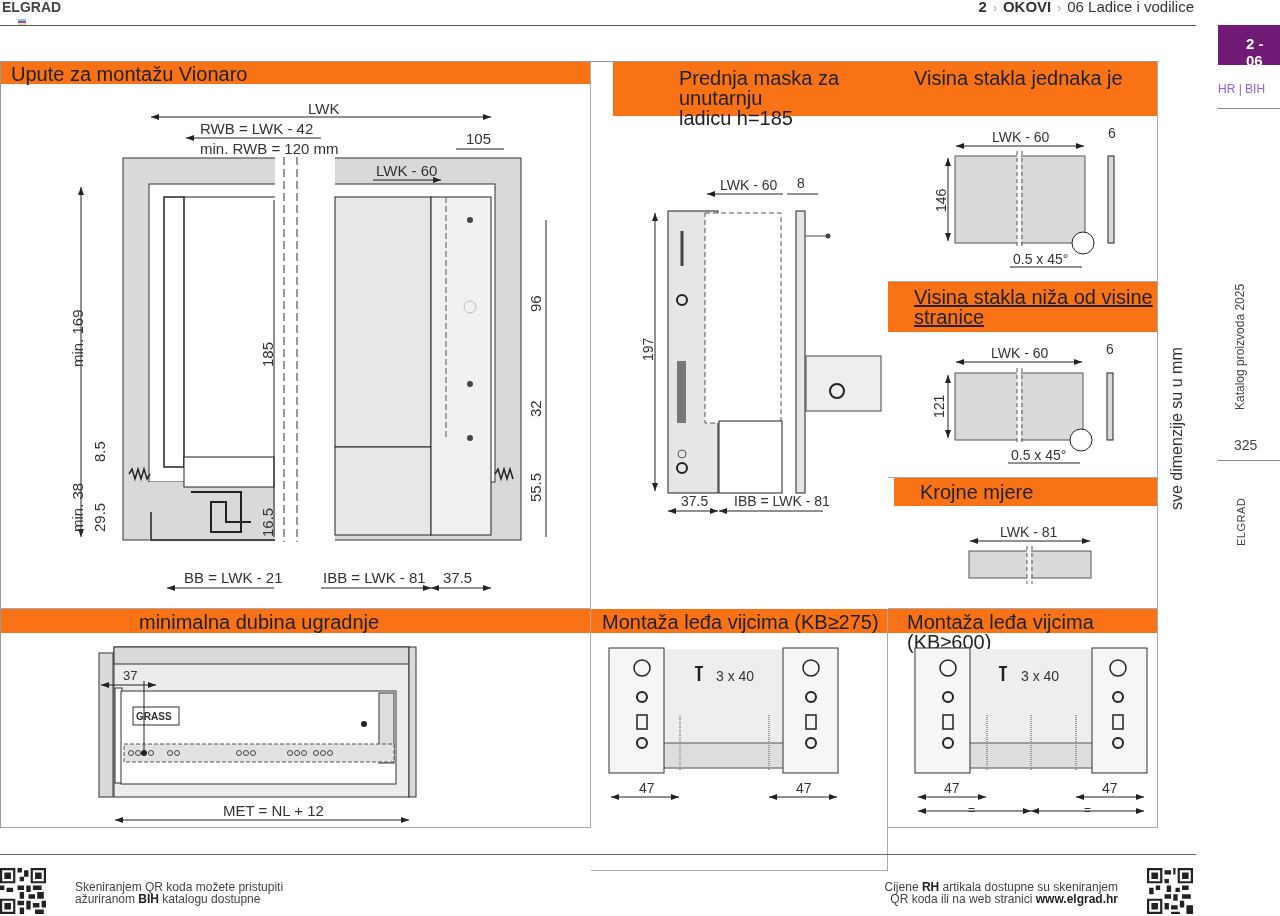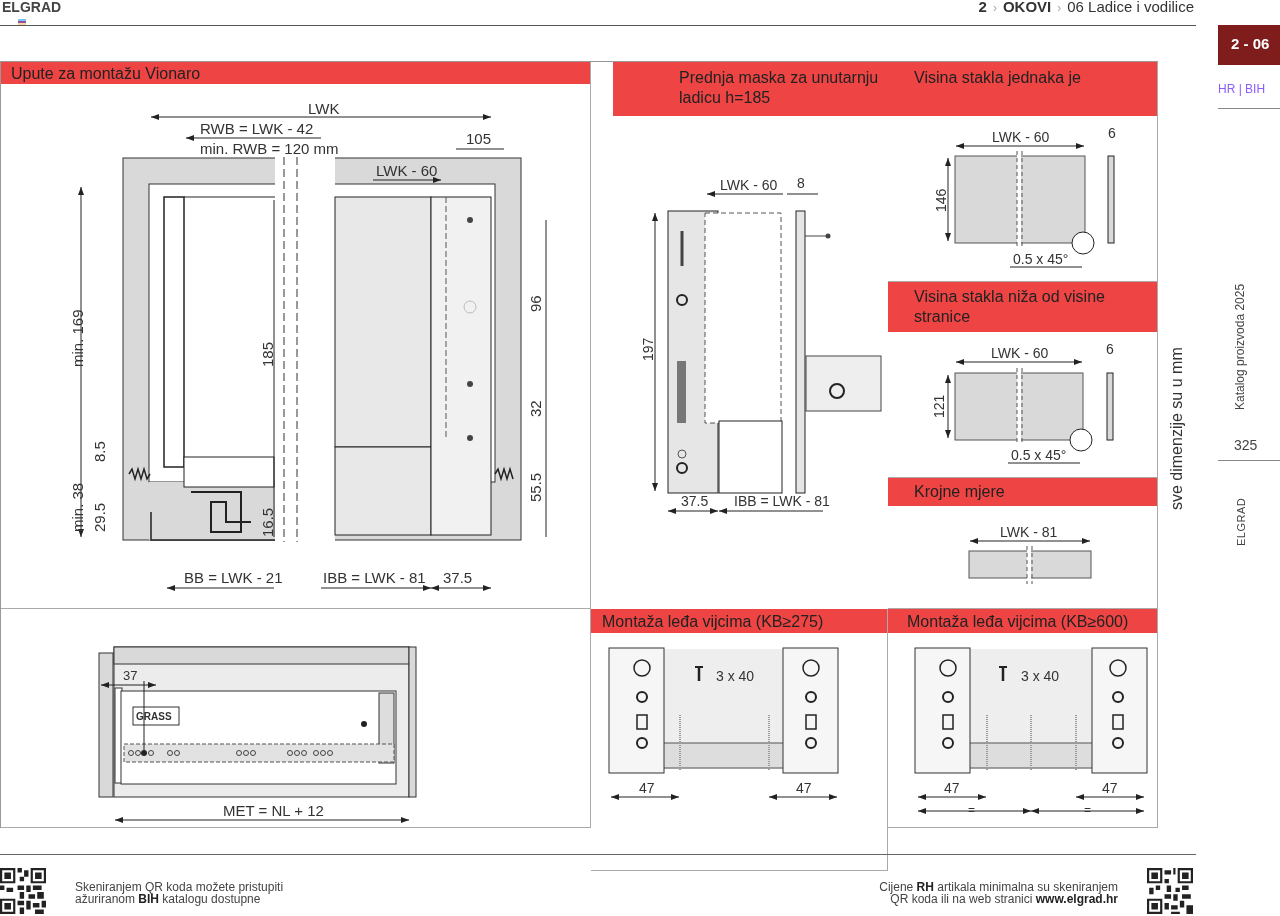--- a/index.html
+++ b/index.html
@@ -7,33 +7,33 @@
   body { font-family: "Liberation Sans", sans-serif; color: #333; position: relative; }
 
   .header { position: absolute; left: 0; top: 0; width: 1196px; height: 26px; border-bottom: 1.5px solid #555; }
   .brand { position: absolute; left: 2px; top: -1px; font-weight: bold; font-size: 14px; color: #444; }
   .flag { position: absolute; left: 18px; top: 19px; width: 8px; height: 7px; }
   .flag div { height: 2px; }
   .breadcrumb { position: absolute; right: 2px; top: -2px; font-size: 15px; color: #333; white-space: nowrap; }
   .breadcrumb .bold { font-weight: bold; }
   .breadcrumb .sep { color: #aaa; margin: 0 6px; font-size: 12px; }
 
-  .side-tab { position: absolute; left: 1218px; top: 25px; width: 62px; height: 40px; background: #7f1d1d; color: #fff; font-weight: bold; font-size: 15px; padding: 10px 0 0 13px; }
+  .side-tab { position: absolute; left: 1218px; top: 25px; width: 62px; height: 40px; background: #701a75; color: #fff; font-weight: bold; font-size: 15px; padding: 10px 0 0 28px; }
   .side-lang { position: absolute; left: 1218px; top: 82px; font-size: 12px; color: #8b5cf6; }
   .side-rule1 { position: absolute; left: 1218px; top: 108px; width: 62px; border-top: 1px solid #888; }
   .side-rule2 { position: absolute; left: 1218px; top: 460px; width: 62px; border-top: 1px solid #888; }
   .vtext { position: absolute; transform: rotate(-90deg); transform-origin: left top; white-space: nowrap; }
   .side-catalog { left: 1233px; top: 410px; font-size: 12px; color: #444; }
   .side-page { position: absolute; left: 1234px; top: 437px; font-size: 14px; color: #444; }
   .side-elgrad { left: 1235px; top: 546px; font-size: 11px; color: #444; letter-spacing: 0.5px; }
   .side-dims { left: 1168px; top: 510px; font-size: 16px; color: #333; }
 
   .grid { position: absolute; left: 0; top: 61px; width: 1158px; height: 767px; border: 1px solid #999; }
   .cell { position: absolute; border-right: 1px solid #aaa; border-bottom: 1px solid #aaa; background: #fff; overflow: hidden; }
-  .cell-title { background: #ef4444; font-size: 16px; color: #222; padding: 2px 10px; line-height: 20px; }
+  .cell-title { background: #f97316; font-size: 20px; color: #222; padding: 2px 10px; line-height: 20px; }
   .drawing { position: absolute; }
 
   .footer-rule { position: absolute; left: 0; top: 854px; width: 1196px; border-top: 1px solid #666; }
   .qr { position: absolute; width: 46px; height: 46px; }
   .footer-left { position: absolute; left: 75px; top: 881px; font-size: 12px; line-height: 12px; color: #444; }
   .footer-right { position: absolute; right: 162px; top: 881px; font-size: 12px; line-height: 12px; color: #444; text-align: right; }
   .footer-left b, .footer-right b { color: #222; }
 
   svg text { font-family: "Liberation Sans", sans-serif; fill: #333; }
 </style>
@@ -179,21 +179,21 @@
       <text x="104" y="26" font-size="14">LWK - 60</text>
       <text x="220" y="22" font-size="14">6</text>
       <line x1="60" y1="42" x2="60" y2="125" stroke="#222" marker-start="url(#al)" marker-end="url(#ar)"></line>
       <text x="58" y="96" font-size="14" transform="rotate(-90 58 96)">146</text>
       <text x="125" y="148" font-size="14">0.5 x 45°</text>
       <line x1="122" y1="151" x2="194" y2="151" stroke="#222"></line>
     </svg>
   </div>
 
   <div class="cell" style="left:887px;top:220px;width:270px;height:196px;">
-    <div class="cell-title" style="height:50px;padding:5px 0 0 26px;">
+    <div class="cell-title" style="height:50px;padding:5px 0 0 26px;text-decoration:underline;">
       <div>Visina stakla niža od visine</div>
       <div>stranice</div>
     </div>
     <svg class="drawing" style="left:0;top:50px" width="270" height="146">
       <rect x="67" y="41" width="128" height="67" fill="#d9d9d9" stroke="#555"></rect>
       <line x1="131" y1="36" x2="131" y2="112" stroke="#fff" stroke-width="4"></line>
       <line x1="129" y1="36" x2="129" y2="112" stroke="#555" stroke-dasharray="4,3"></line>
       <line x1="134" y1="36" x2="134" y2="112" stroke="#555" stroke-dasharray="4,3"></line>
       <rect x="219" y="41" width="6" height="67" fill="#d9d9d9" stroke="#222"></rect>
       <circle cx="193" cy="108" r="11" fill="#fff" stroke="#222"></circle>
@@ -201,32 +201,33 @@
       <text x="103" y="26" font-size="14">LWK - 60</text>
       <text x="218" y="22" font-size="14">6</text>
       <line x1="60" y1="43" x2="60" y2="106" stroke="#222" marker-start="url(#al)" marker-end="url(#ar)"></line>
       <text x="56" y="86" font-size="14" transform="rotate(-90 56 86)">121</text>
       <text x="123" y="128" font-size="14">0.5 x 45°</text>
       <line x1="120" y1="131" x2="192" y2="131" stroke="#222"></line>
     </svg>
   </div>
 
   <div class="cell" style="left:887px;top:416px;width:270px;height:131px;">
-    <div class="cell-title" style="height:28px;padding:4px 0 0 26px;">Krojne mjere</div>
+    <div class="cell-title" style="height:28px;padding:4px 0 0 26px;margin-left:6px;">Krojne mjere</div>
     <svg class="drawing" style="left:0;top:28px" width="270" height="103">
       <rect x="81" y="45" width="122" height="27" fill="#d9d9d9" stroke="#555"></rect>
       <line x1="141" y1="40" x2="141" y2="78" stroke="#fff" stroke-width="4"></line>
       <line x1="139" y1="40" x2="139" y2="78" stroke="#555" stroke-dasharray="4,3"></line>
       <line x1="144" y1="40" x2="144" y2="78" stroke="#555" stroke-dasharray="4,3"></line>
       <line x1="82" y1="35" x2="202" y2="35" stroke="#222" marker-start="url(#al)" marker-end="url(#ar)"></line>
       <text x="112" y="31" font-size="14">LWK - 81</text>
     </svg>
   </div>
 
   <div class="cell" style="left:0;top:547px;width:590px;height:219px;">
+    <div class="cell-title" style="height:24px;padding:3px 0 0 138px;">minimalna dubina ugradnje</div>
     <svg class="drawing" style="left:0;top:24px" width="590" height="195">
       <rect x="98" y="20" width="14" height="144" fill="#d9d9d9" stroke="#333"></rect>
       <rect x="113" y="14" width="295" height="150" fill="#ececec" stroke="#333"></rect>
       <rect x="113" y="14" width="295" height="17" fill="#d9d9d9" stroke="#333"></rect>
       <rect x="408" y="14" width="7" height="150" fill="#d9d9d9" stroke="#333"></rect>
       <rect x="114" y="55" width="7" height="95" fill="#fff" stroke="#333"></rect>
       <rect x="120" y="58" width="275" height="93" fill="#fff" stroke="#333"></rect>
       <rect x="378" y="60" width="15" height="70" fill="#ddd" stroke="#333"></rect>
       <rect x="132" y="74" width="46" height="18" fill="#fff" stroke="#333"></rect>
       <text x="135" y="87" font-size="10" font-weight="bold">GRASS</text>
@@ -320,19 +321,19 @@
 <div class="footer-rule"></div>
 <svg class="qr" style="left:0;top:868px" viewBox="0 0 21 21">
   <rect width="21" height="21" fill="#fff"></rect>
   <path d="M0 0h7v7h-7zM1 1v5h5v-5zM2 2h3v3h-3zM14 0h7v7h-7zM15 1v5h5v-5zM16 2h3v3h-3zM0 14h7v7h-7zM1 15v5h5v-5zM2 16h3v3h-3zM8 0h2v2h-2zM11 1h2v3h-2zM9 4h2v2h-2zM8 8h3v2h-3zM12 8h2v3h-2zM15 8h4v2h-4zM0 8h2v2h-2zM3 9h3v2h-3zM9 11h2v3h-2zM13 12h3v2h-3zM17 11h3v3h-3zM8 15h3v2h-3zM12 15h2v4h-2zM15 16h3v2h-3zM19 15h2v3h-2zM9 18h2v3h-2zM16 19h4v2h-4z" fill="#222"></path>
 </svg>
 <div class="footer-left">
   <div>Skeniranjem QR koda možete pristupiti</div>
   <div><span>ažuriranom </span><b>BIH</b><span> katalogu dostupne</span></div>
 </div>
 <div class="footer-right">
-  <div><span>Cijene </span><b>RH</b><span> artikala minimalna su skeniranjem</span></div>
+  <div><span>Cijene </span><b>RH</b><span> artikala dostupne su skeniranjem</span></div>
   <div><span>QR koda ili na web stranici </span><b>www.elgrad.hr</b></div>
 </div>
 <svg class="qr" style="left:1147px;top:868px" viewBox="0 0 21 21">
   <rect width="21" height="21" fill="#fff"></rect>
   <path d="M0 0h7v7h-7zM1 1v5h5v-5zM2 2h3v3h-3zM14 0h7v7h-7zM15 1v5h5v-5zM16 2h3v3h-3zM0 14h7v7h-7zM1 15v5h5v-5zM2 16h3v3h-3zM8 1h3v2h-3zM12 0h1v3h-1zM8 5h2v2h-2zM9 8h2v3h-2zM13 9h2v2h-2zM16 8h3v2h-3zM1 9h2v3h-2zM4 8h2v2h-2zM8 12h3v2h-3zM12 12h2v3h-2zM16 12h4v2h-4zM8 16h2v3h-2zM11 17h3v2h-3zM15 15h2v3h-2zM18 17h3v4h-3zM11 20h4v1h-4z" fill="#222"></path>
 </svg>
 
 </body></html>

